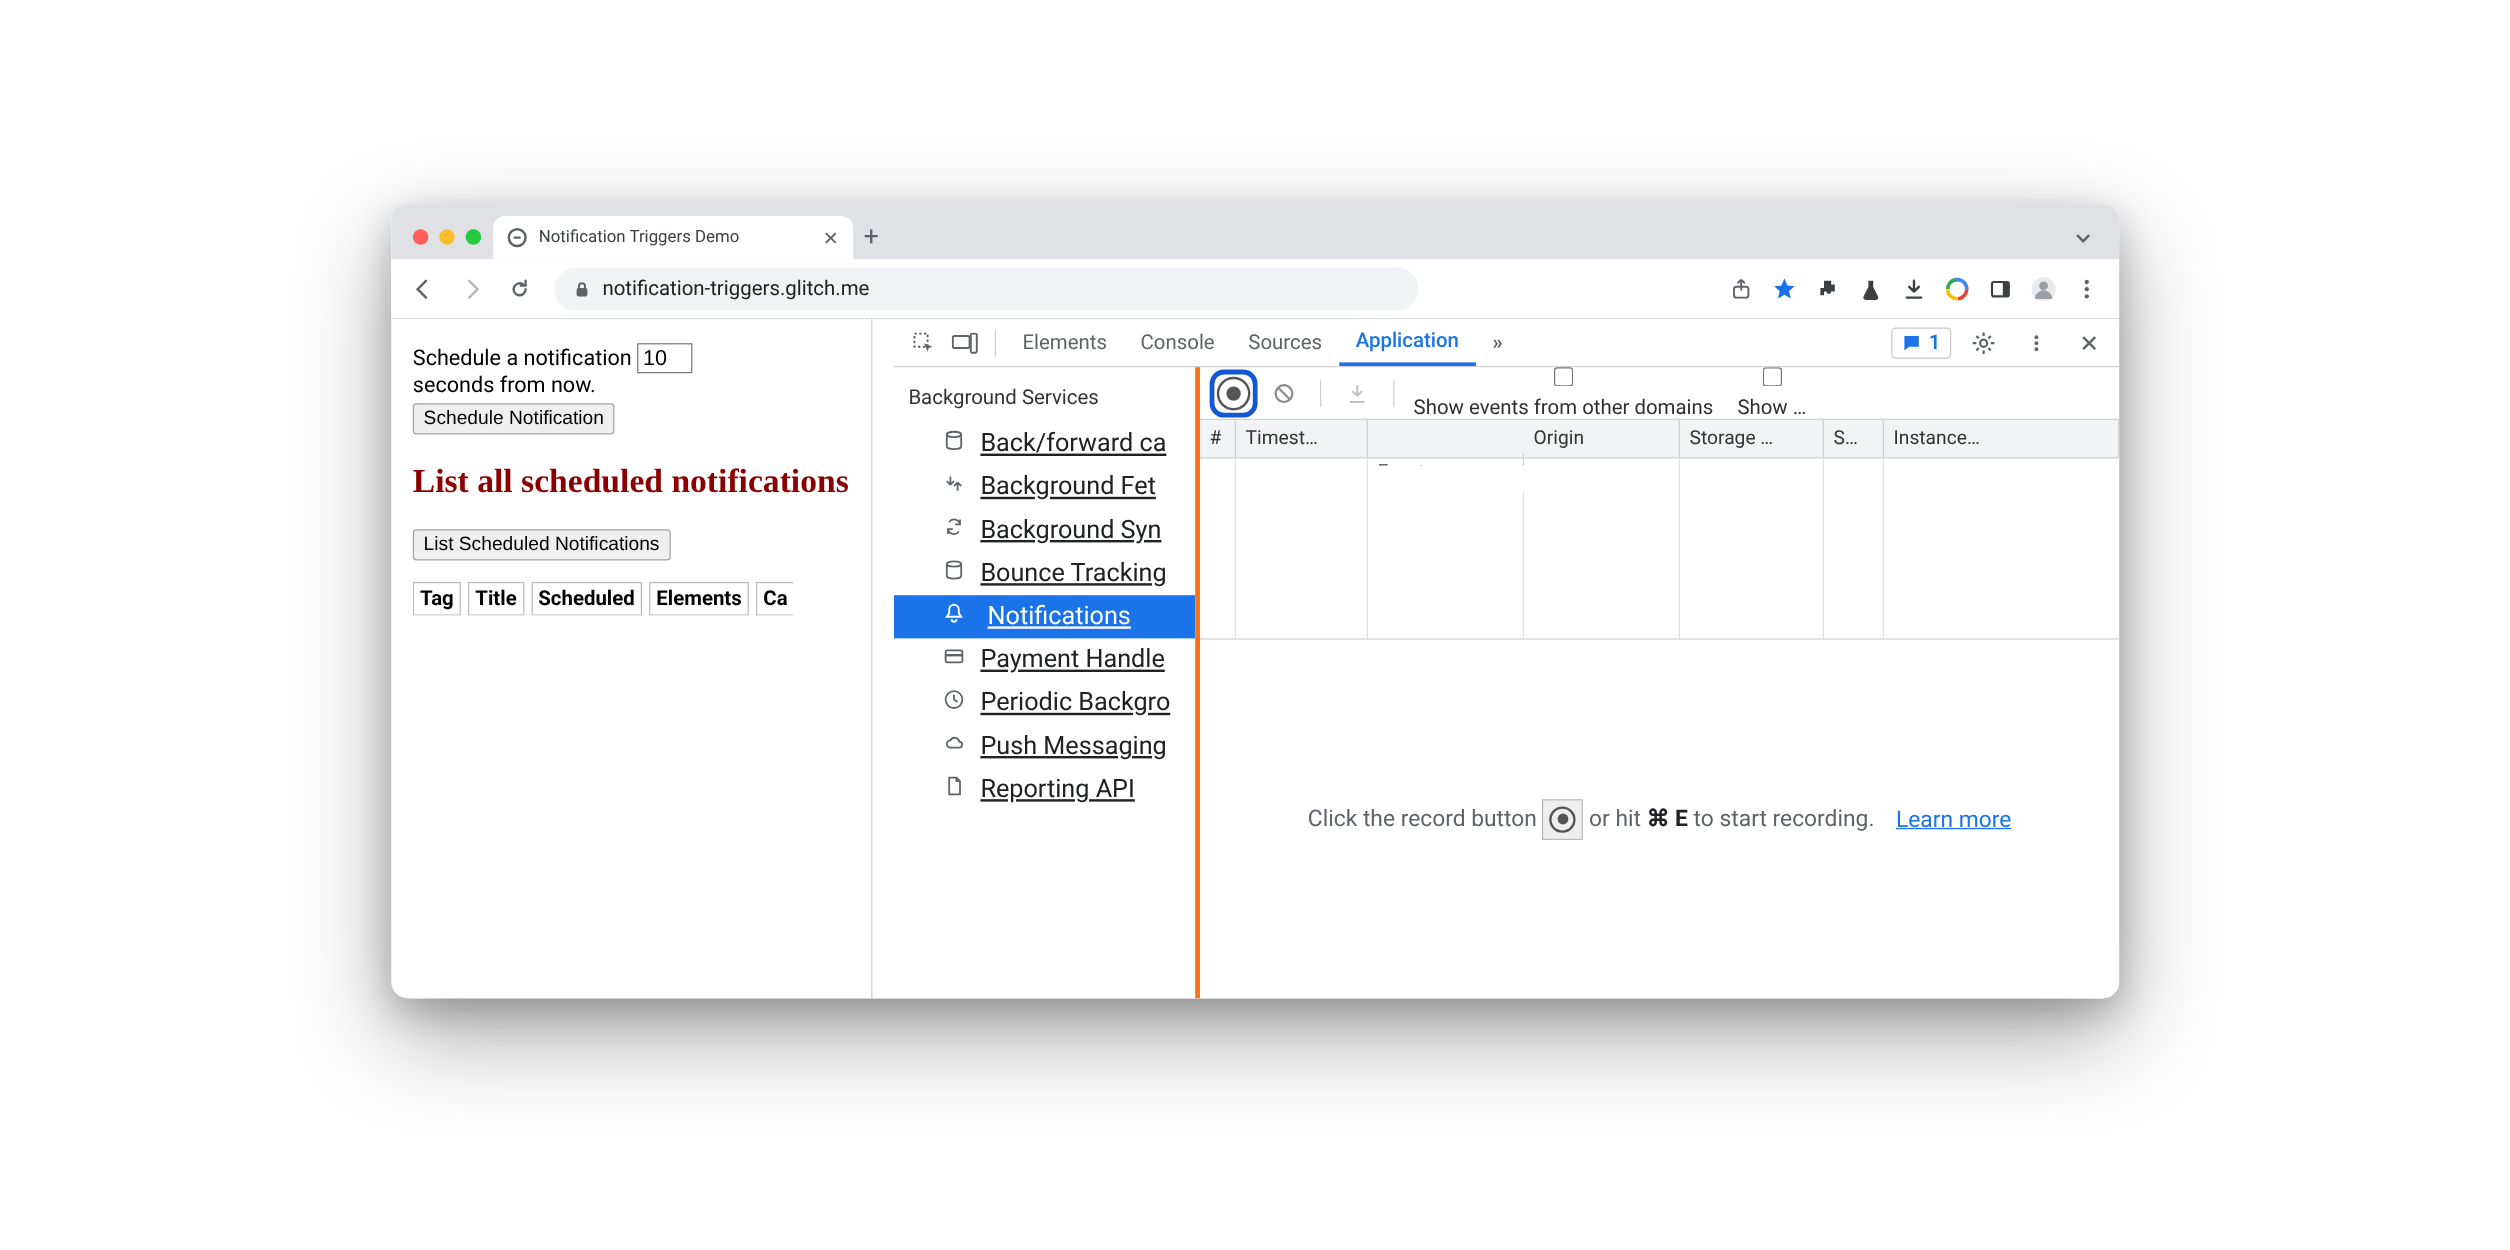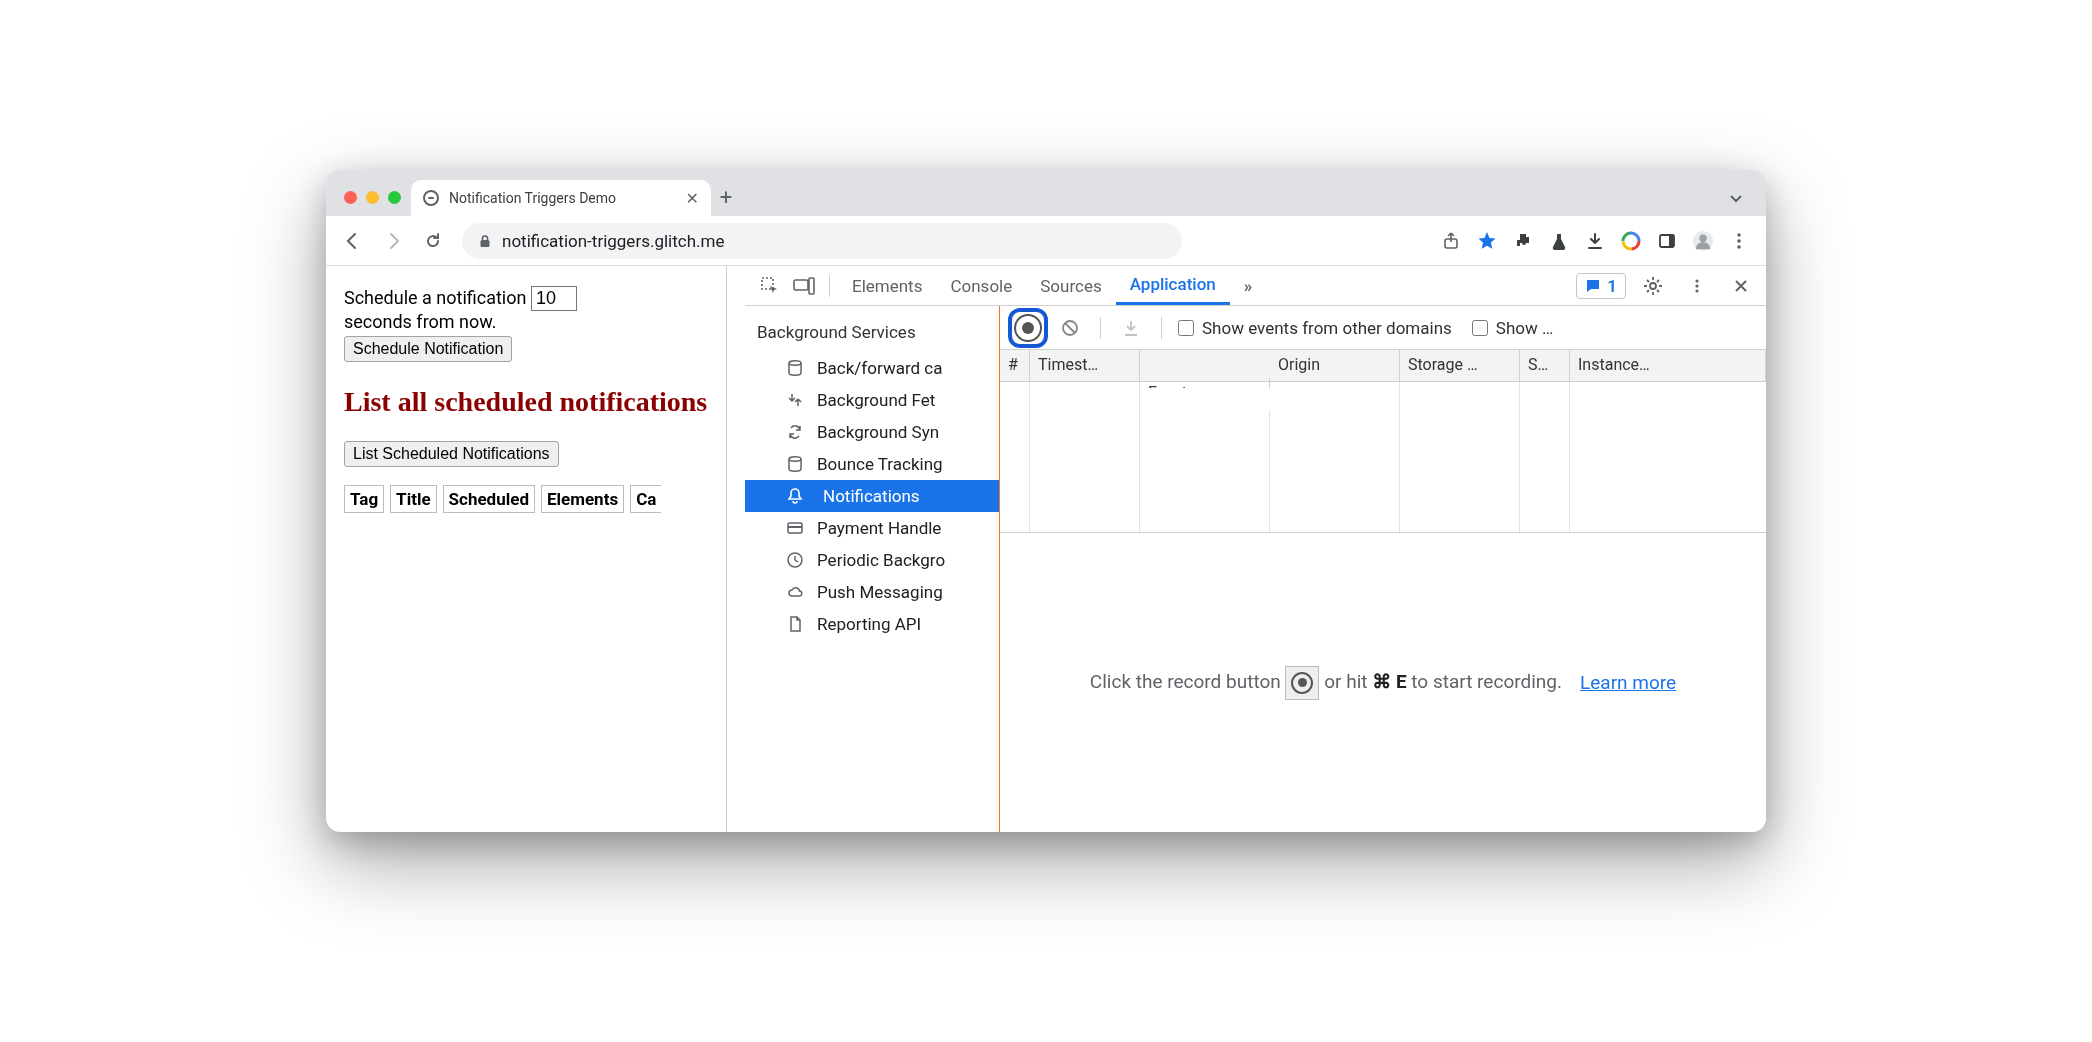--- a/index.html
+++ b/index.html
@@ -152,30 +152,30 @@
   .dt-tab { padding: 0 14px; height:100%; display:flex; align-items:center; color:#5f6368;}
   .dt-tab.active { color:#1a73e8; border-bottom:3px solid #1a73e8; font-weight:500;}
   .dt-right { margin-left:auto; display:flex; align-items:center; gap:10px;}
   .issue-chip {
     display:flex; align-items:center; gap:6px;
     border:1px solid #c7c7c7; border-radius:4px; padding:2px 8px;
     color:#1a73e8; font-weight:600;
   }
   .dt-body { flex:1; display:flex; min-height:0;}
   .dt-side {
-    width:255px; border-right:1px solid #f97316;
+    width:255px; border-right:4px solid #f97316;
     padding-top:10px;
     overflow:hidden;
   }
   .dt-side h4 { font-size:17px; font-weight:400; color:#333; padding:6px 12px 10px 12px;}
   .dt-item {
-    display:flex; align-items:center; gap:12px;
+    display:flex; gap:12px;
     padding:6px 10px 6px 40px;
-    font-size:17px; color:#202124;
-    white-space:nowrap; overflow:hidden;
+    font-size:21px; color:#202124;
+    white-space:nowrap; overflow:hidden;text-decoration:underline;
   }
   .dt-item.selected { background:#1a73e8; color:#fff;gap:18px;}
   .dt-item .glyph { width:20px; display:flex; justify-content:center;}
   .dt-main { flex:1; display:flex; flex-direction:column; min-width:0; position:relative;}
   .dt-toolbar2 {
     height:44px; border-bottom:1px solid #d0d0d0;
     display:flex; align-items:center; gap:8px; padding:0 8px;
     font-size:17px; color:#303030;
   }
   .rec-highlight {
@@ -185,21 +185,21 @@
     display:flex; align-items:center; justify-content:center;
     background:#fff;
   }
   .rec-btn {
     width:28px; height:28px; border-radius:50%;
     border:2px solid #555;
     display:flex; align-items:center; justify-content:center;
   }
   .rec-btn::after{ content:""; width:12px; height:12px; background:#555; border-radius:50%; }
   .tb-ico { width:28px; height:28px; display:flex; align-items:center; justify-content:center; color:#777;}
-  .chk { display:flex; align-items:center; gap:8px; }
+  .chk { display:flex; align-items:center; gap:8px;flex-direction:column; }
   .chk input { width:16px; height:16px; }
   .dt-tablehead {
     height:32px; background:#f1f3f4; border-bottom:1px solid #d0d0d0;
     display:flex; font-size:16px; color:#333;
   }
   .dt-tablehead > div { border-right:1px solid #d0d0d0; padding:5px 8px; overflow:hidden; white-space:nowrap; text-overflow:ellipsis;}
   .col-num{width:30px;} .col-ts{width:110px;} .col-ev{width:130px;margin-top:28px;} .col-or{width:130px;} .col-sk{width:120px;} .col-sc{width:50px;} .col-in{flex:1;}
   .dt-tablebody { height:150px; display:flex;}
   .dt-tablebody > div { border-right:1px solid #e3e3e3;}
   .dt-empty {

